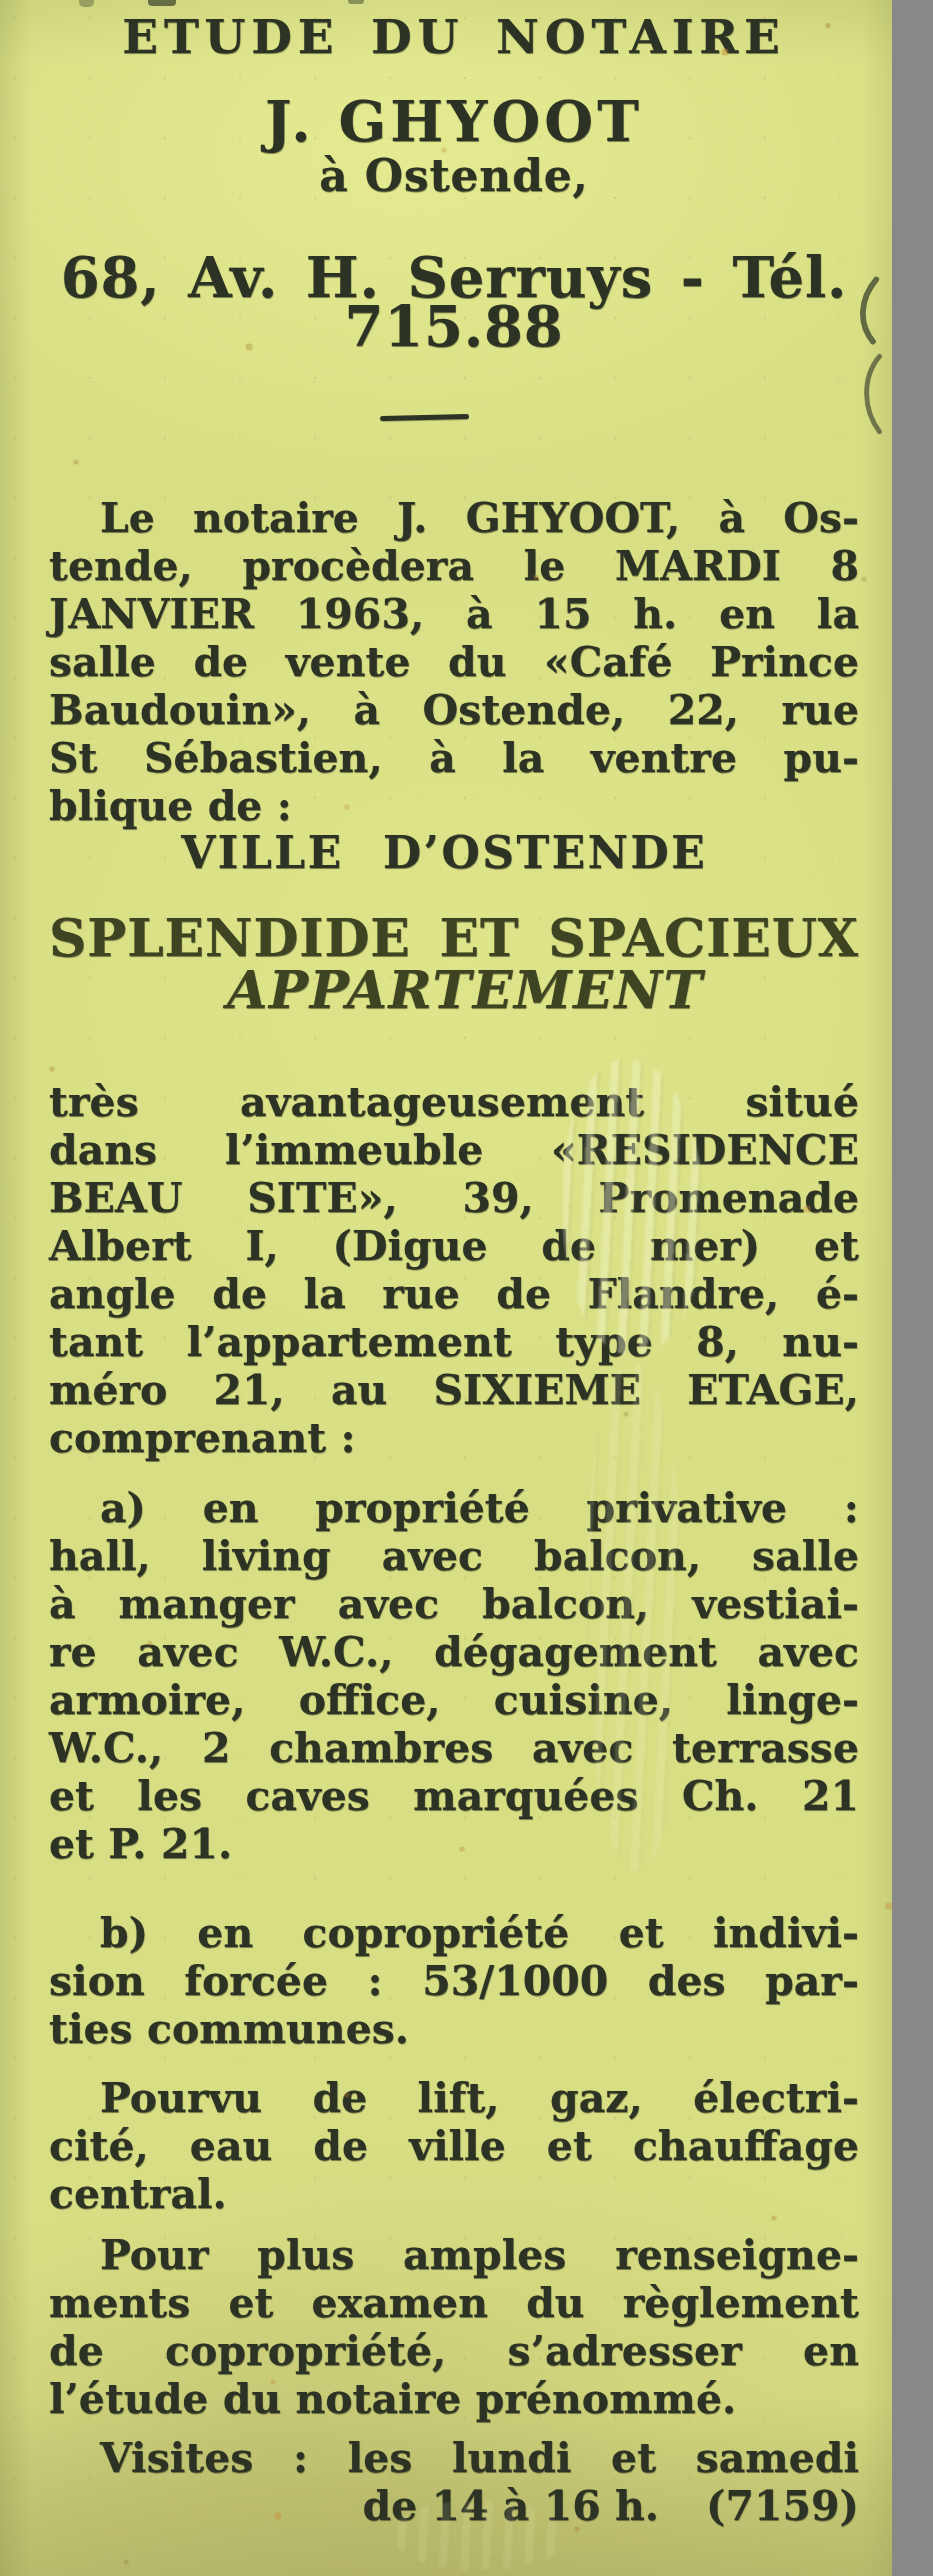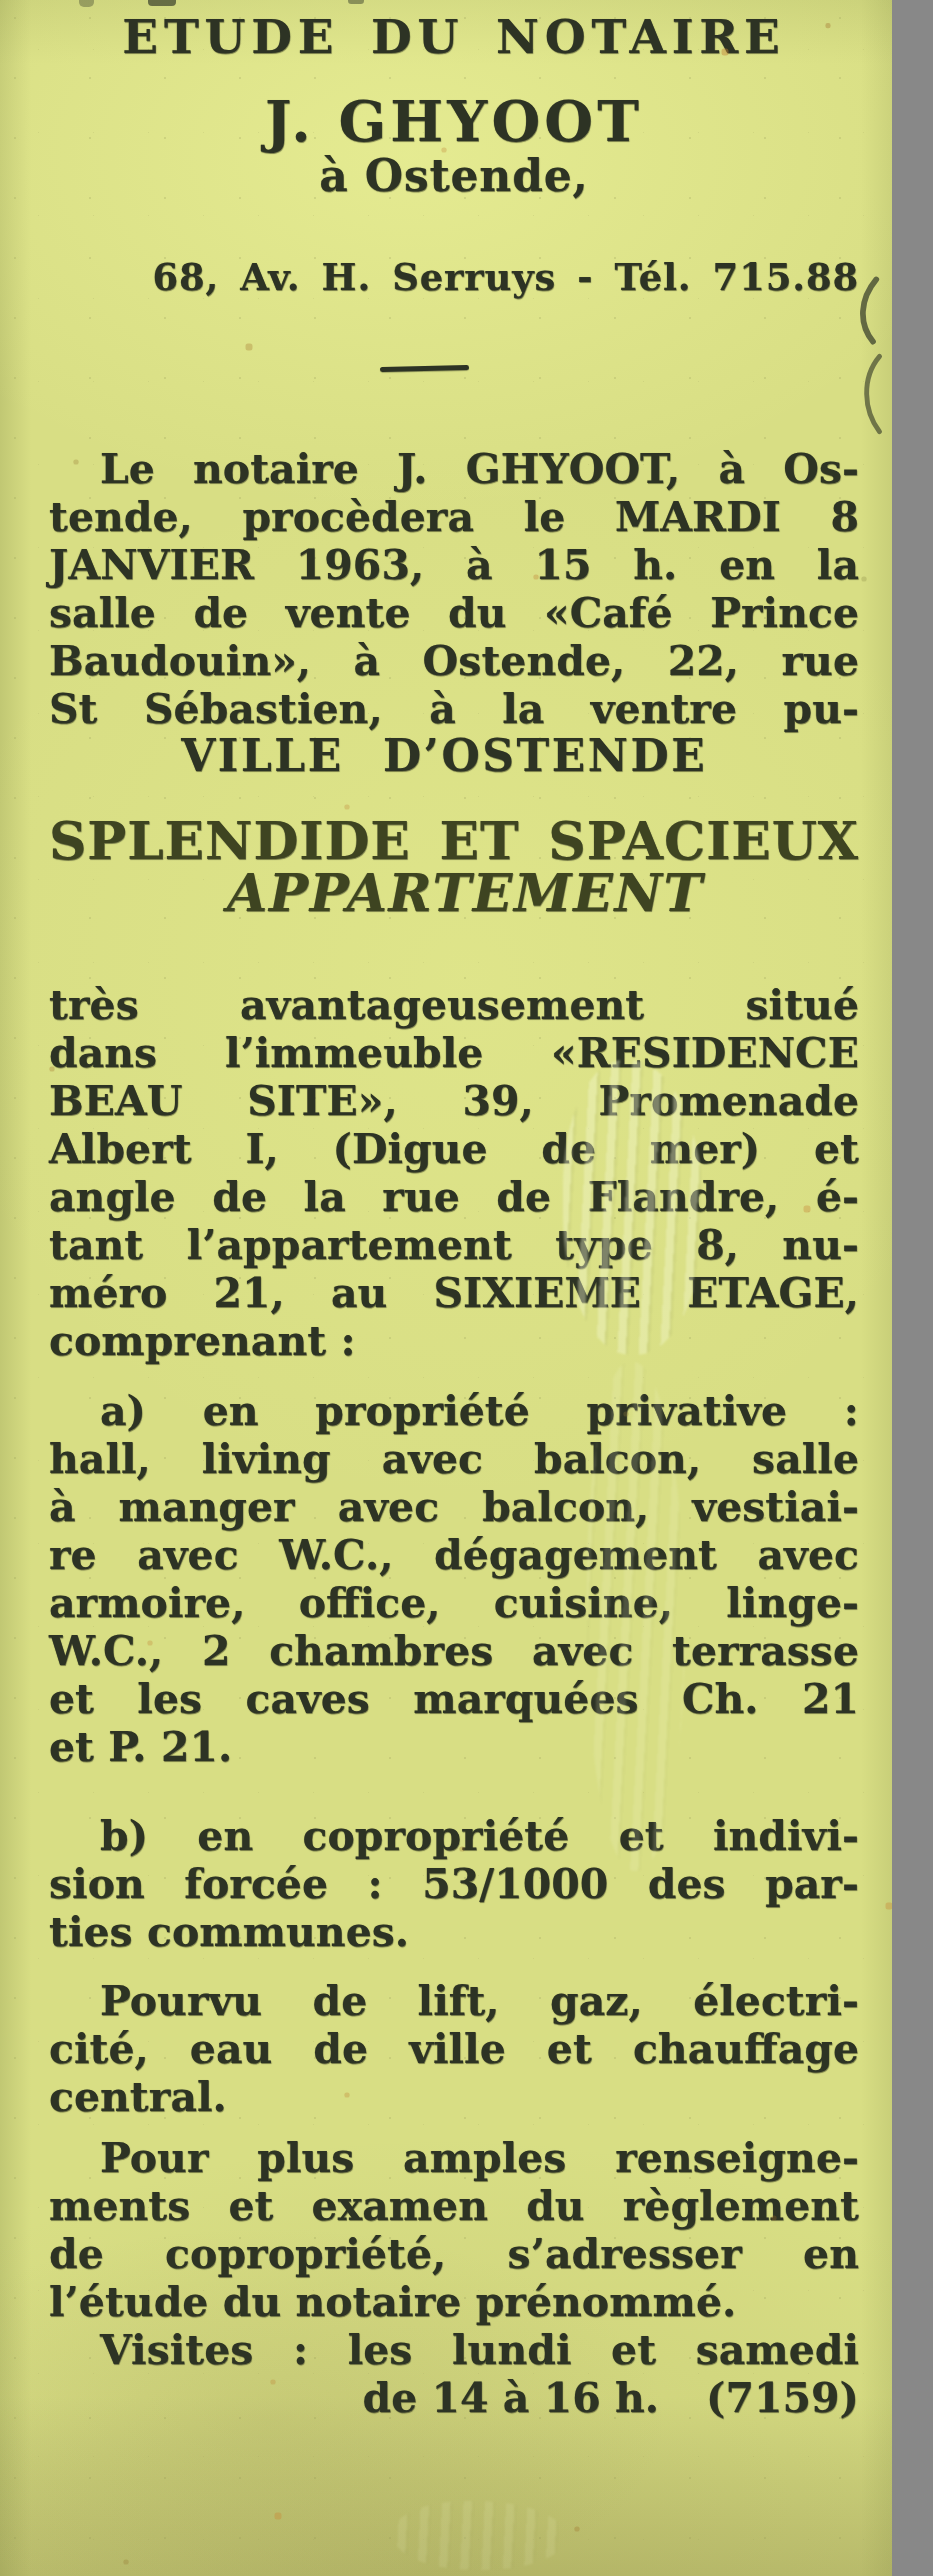--- a/index.html
+++ b/index.html
@@ -32,38 +32,38 @@
     position:absolute;inset:0;
     padding:0 33px 0 49px;
     box-sizing:border-box;
   }
   .txt{
     text-shadow:0.5px 0.7px 0.8px rgba(43,48,28,.55), -0.3px -0.2px 0.7px rgba(43,48,28,.30);
   }
   .kicker{margin-top:11.5px;font-size:47px;line-height:49px;text-align:center;letter-spacing:5.7px;word-spacing:9.8px;}
   .name{margin-top:31px;font-size:56px;line-height:59px;text-align:center;letter-spacing:4.1px;}
   .city{font-size:44px;line-height:49px;text-align:center;letter-spacing:0.8px;}
-  .addr{margin-top:53px;font-size:37px;line-height:49px;text-align:right;letter-spacing:0.8px;word-spacing:7.4px;}
+  .addr{margin-top:53px;font-size:56px;line-height:49px;text-align:center;letter-spacing:0.8px;word-spacing:7.4px;}
   .dash{margin:64px auto 0;width:89px;height:4.9px;background:var(--ink);border-radius:2.5px;
         transform:translateX(-30px) rotate(-1.2deg);box-shadow:0 0.8px 0.8px rgba(43,48,28,.4);}
   .para{font-size:41px;line-height:48px;}
   .line{text-align:justify;text-align-last:justify;white-space:normal;}
   .line.end{text-align-last:left;}
   .line.ind{text-indent:51px;}
   .p-announce{margin-top:75px;}
   .venue{font-size:44px;line-height:46px;text-align:center;letter-spacing:2.5px;word-spacing:21.3px;transform:translateX(-9.8px);}
   .headline{margin-top:36px;color:var(--headline-ink);font-size:52px;line-height:52px;letter-spacing:0.8px;}
   .headline .h-l1{text-align:justify;text-align-last:justify;}
   .headline .h-l2{text-align:center;letter-spacing:1.6px;transform:translateX(11.5px);font-style:italic;}
   .p-desc{margin-top:62px;}
   .p-lot-a{margin-top:21.3px;}
   .p-lot-b{margin-top:41px;}
   .p-amen{margin-top:21.3px;}
   .p-contact{margin-top:13px;}
-  .p-visits{margin-top:0;}
+  .p-visits{margin-top:11px;}
   .visits-last{display:flex;justify-content:flex-end;align-items:baseline;gap:47px;}
   
   .ghost{
     position:absolute;pointer-events:none;
     background:repeating-linear-gradient(93deg,
       transparent 0 5.7px,
       rgba(242,247,205,.55) 5.7px 14px,
       rgba(70,75,45,.10) 14px 16.4px,
       transparent 16.4px 21.3px);
     filter:blur(1.3px);
@@ -115,20 +115,21 @@
     <div class="addr txt">68, Av. H. Serruys - Tél. 715.88</div>
     <div class="dash"></div>
 
     <section class="para p-announce txt">
       <div class="line ind">Le notaire J. GHYOOT, à Os-</div>
       <div class="line">tende, procèdera le MARDI 8</div>
       <div class="line">JANVIER 1963, à 15 h. en la</div>
       <div class="line">salle de vente du «Café Prince</div>
       <div class="line">Baudouin», à Ostende, 22, rue</div>
       <div class="line">St Sébastien, à la ventre pu-</div>
+      <div class="line end">blique de :</div>
     </section>
 
     <div class="venue txt">VILLE D’OSTENDE</div>
 
     <div class="headline txt">
       <div class="h-l1">SPLENDIDE ET SPACIEUX</div>
       <div class="h-l2">APPARTEMENT</div>
     </div>
 
     <section class="para p-desc txt">

